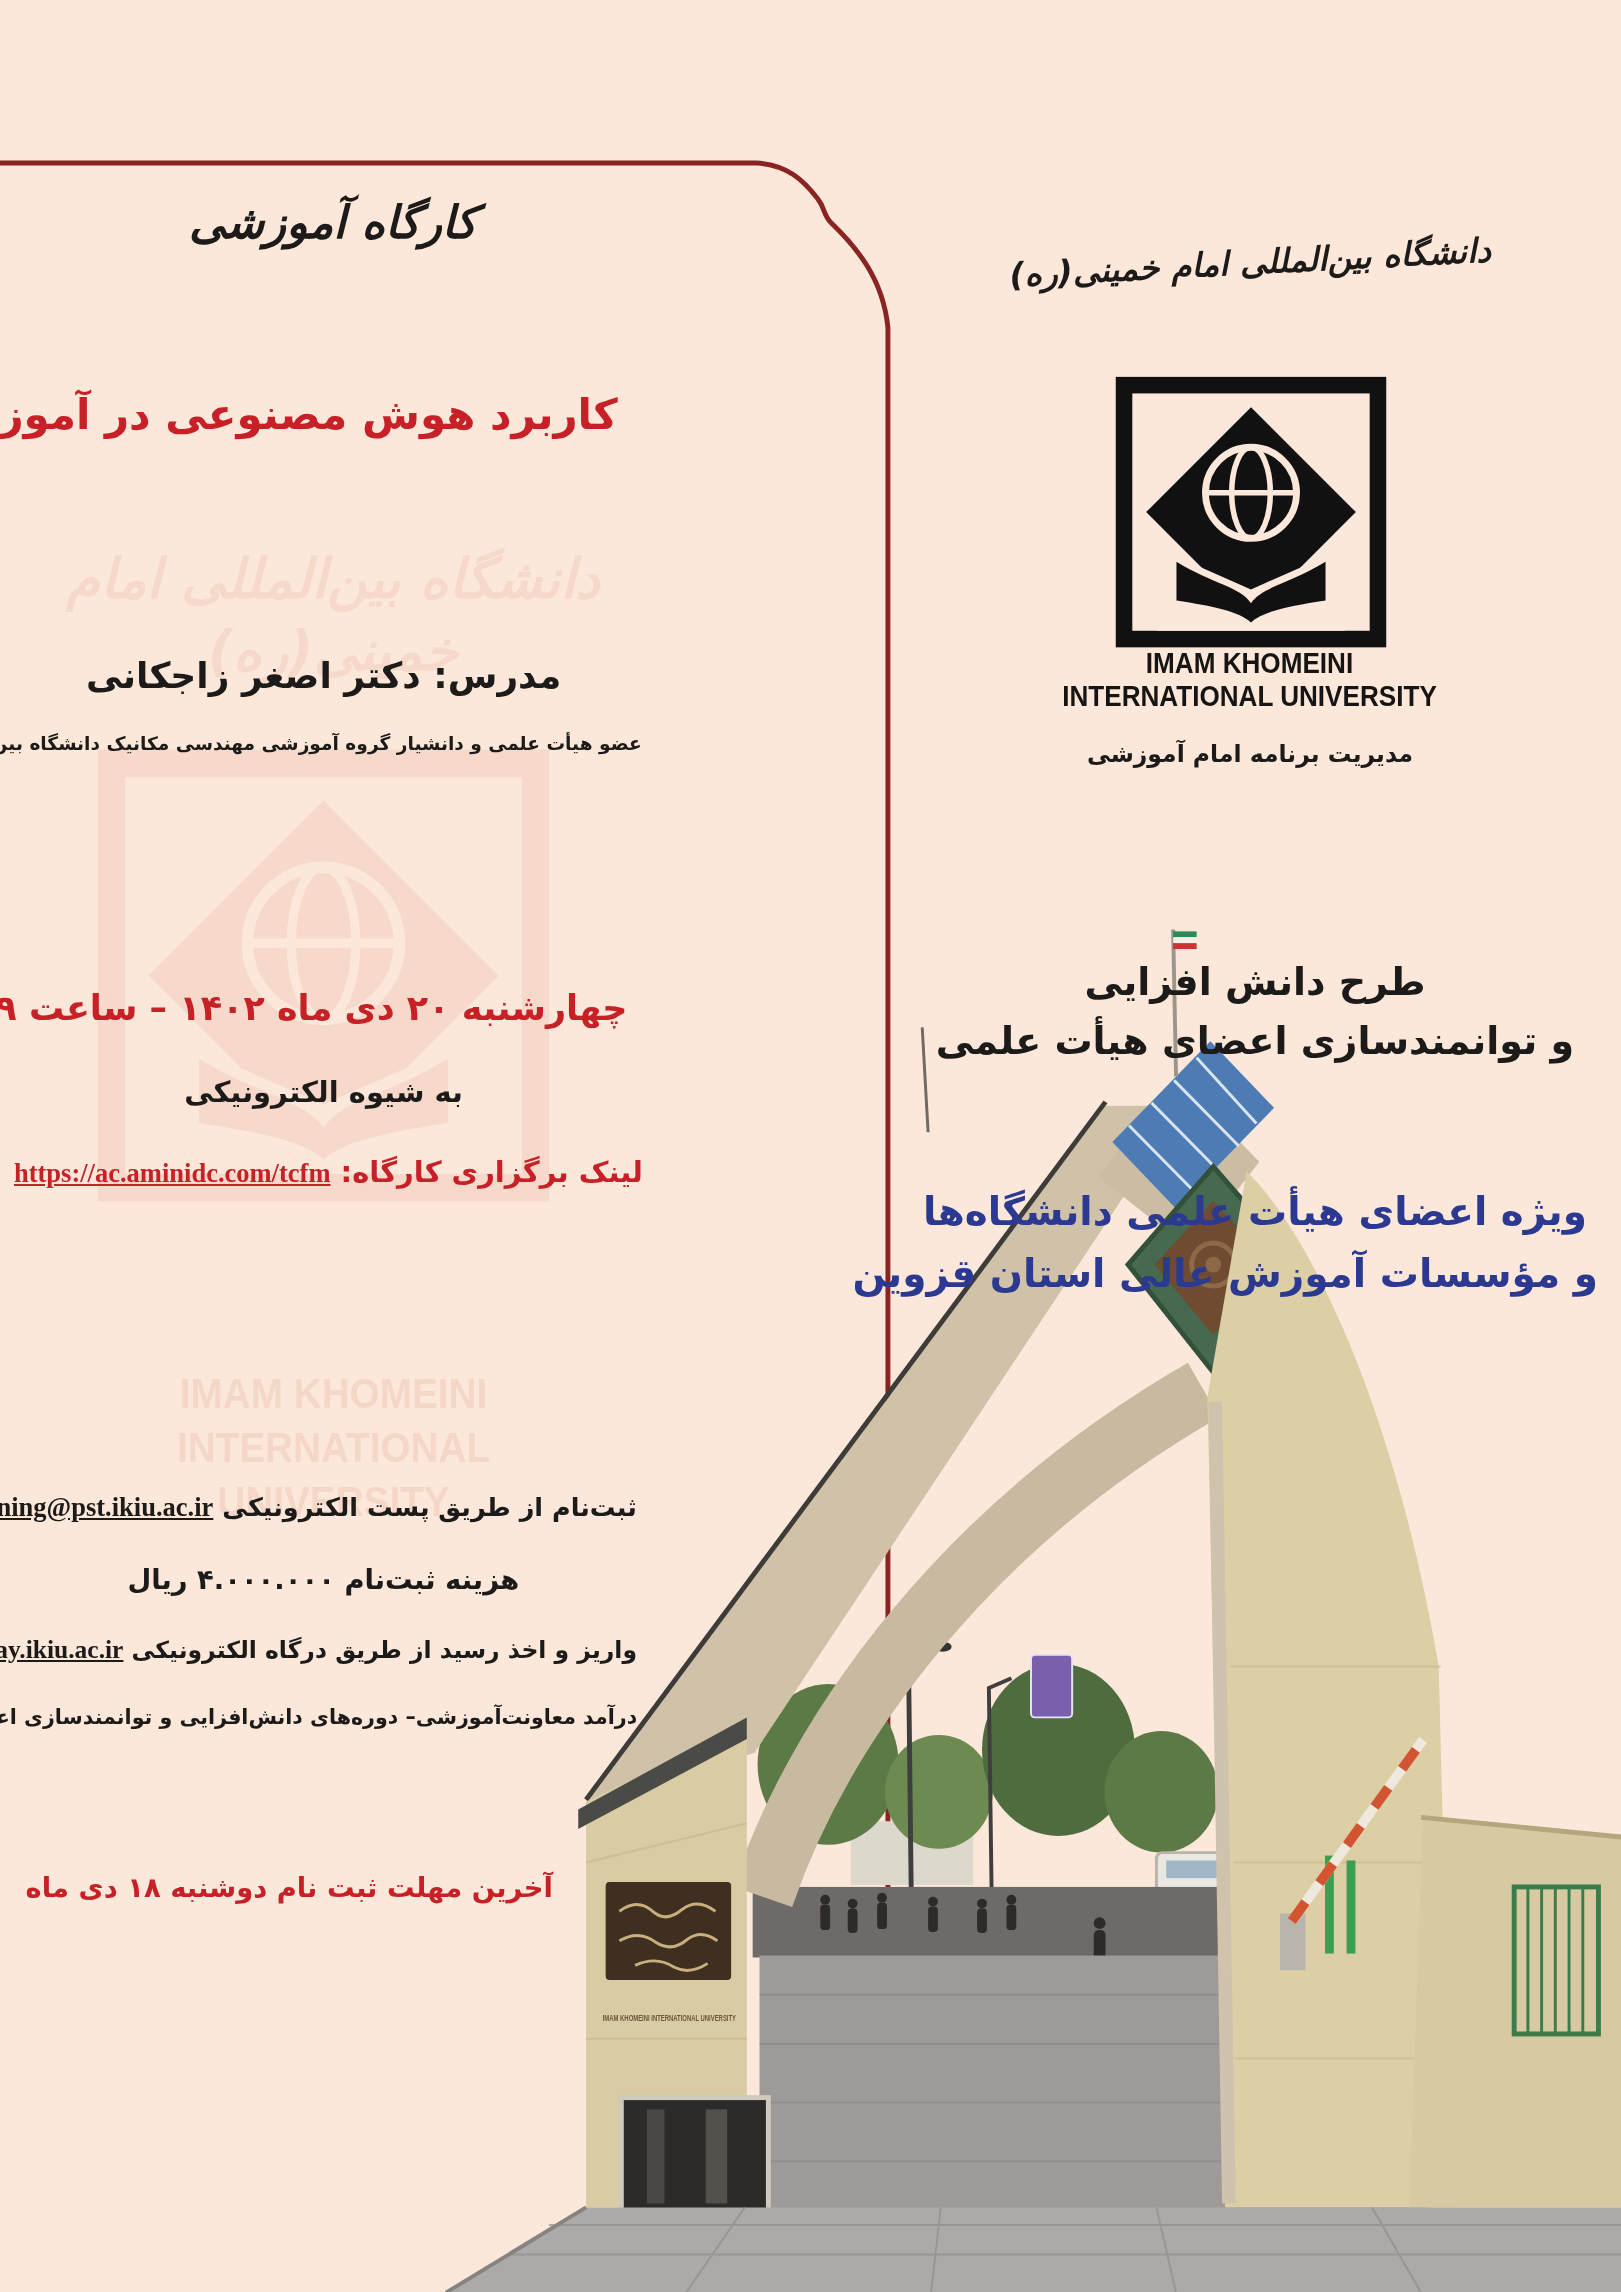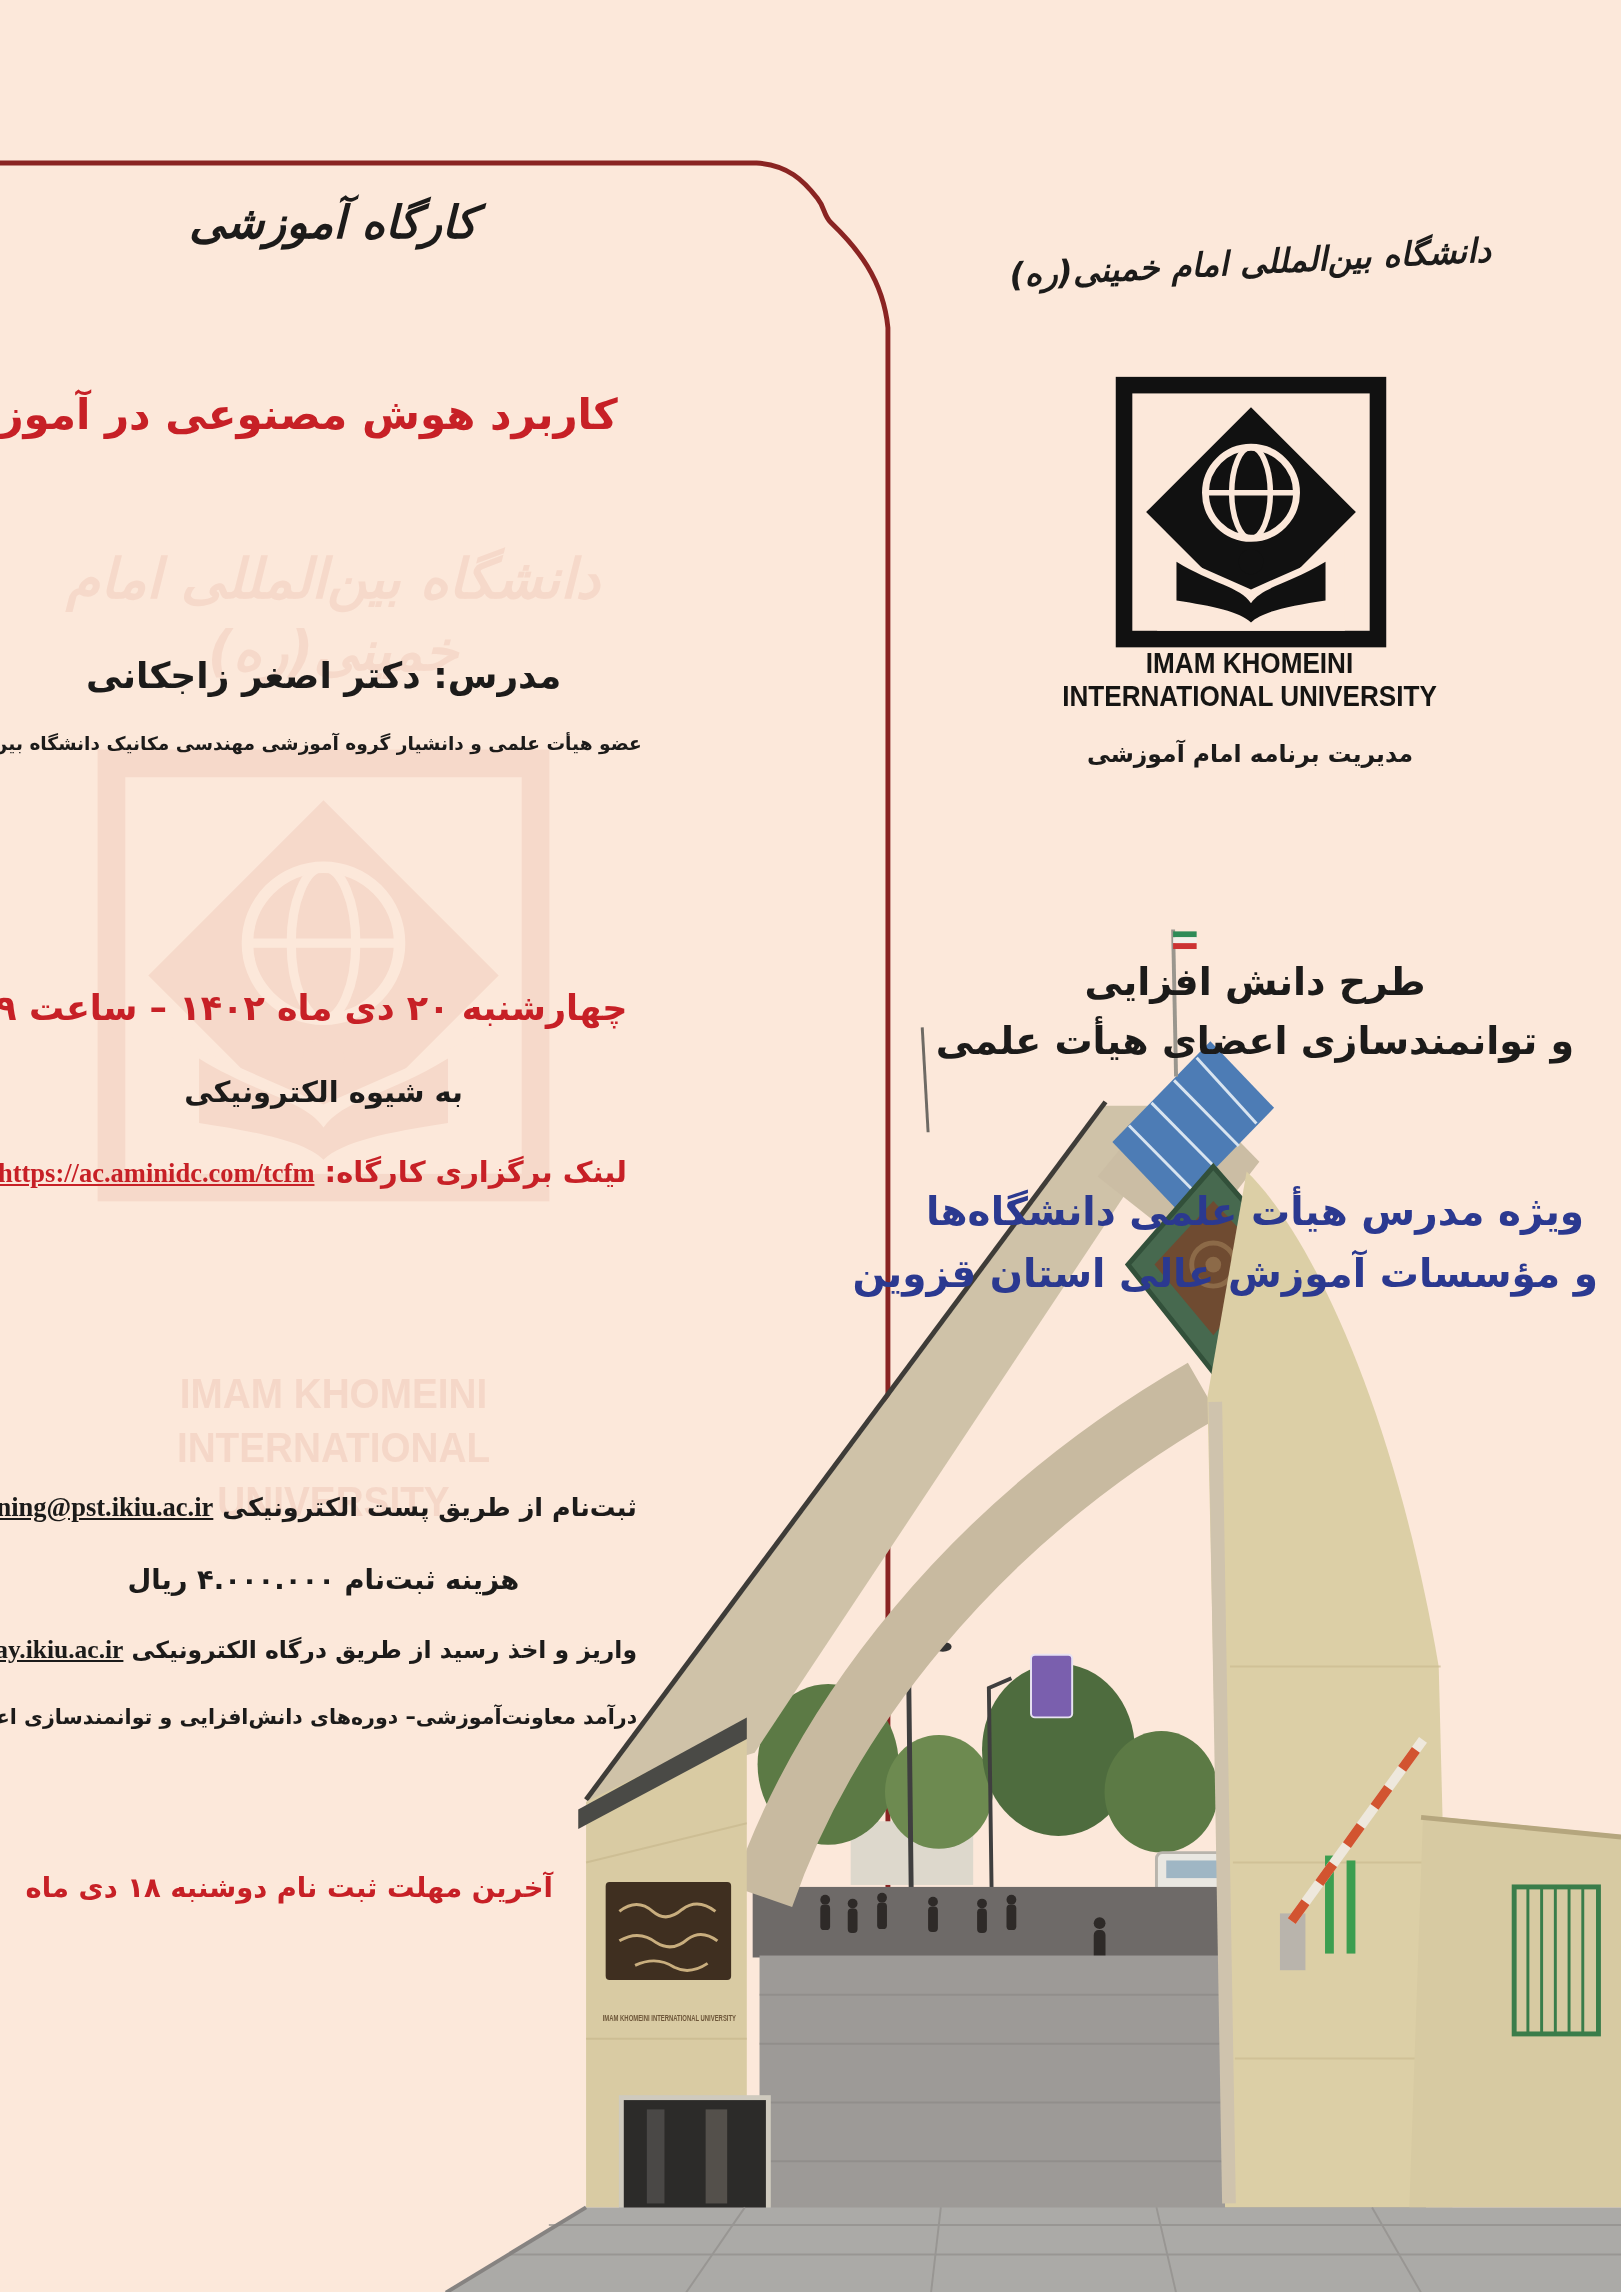--- a/index.html
+++ b/index.html
@@ -59,21 +59,21 @@
   <div class="abs z3 fa red" style="left:9.8px;top:390px;width:608px;font-size:42px;">کاربرد هوش مصنوعی در آموزش</div>
 
   <div class="abs z3 fa" style="left:19.6px;top:655px;width:608px;font-size:36px;">مدرس: دکتر اصغر زاجکانی</div>
 
   <div class="abs z3 fa" style="left:14.7px;top:733px;width:627px;font-size:18.6px;">عضو هیأت علمی و دانشیار گروه آموزشی مهندسی مکانیک دانشگاه بین المللی امام خمینی(ره)</div>
 
   <div class="abs z3 fa red" style="left:19.6px;top:988px;width:608px;font-size:35px;">چهارشنبه ۲۰ دی ماه ۱۴۰۲ – ساعت ۹ تا ۱۳</div>
 
   <div class="abs z3 fa" style="left:19.6px;top:1075px;width:608px;font-size:29px;">به شیوه الکترونیکی</div>
 
-  <div class="abs z3 fa red" style="left:0px;top:1155px;width:627px;font-size:29px;">
+  <div class="abs z3 fa red" style="left:16px;top:1155px;width:627px;font-size:29px;">
     <span>لینک برگزاری کارگاه:</span>
     <span class="latin-url" style="font-size:26.5px;">https://ac.aminidc.com/tcfm</span>
   </div>
 
   <div class="abs z3 fa" style="left:9.8px;top:1492px;width:627px;font-size:25.5px;">
     <span>ثبت‌نام از طریق پست الکترونیکی</span>
     <span class="latin-url" style="font-size:26.5px;">planning@pst.ikiu.ac.ir</span>
   </div>
 
   <div class="abs z3 fa" style="left:9.8px;top:1564px;width:627px;font-size:27.4px;text-align:center;">هزینه ثبت‌نام ۴.۰۰۰.۰۰۰ ریال</div>
@@ -101,21 +101,21 @@
   <div class="abs z3 fa" style="left:1000px;top:737px;width:500px;font-size:23.5px;font-weight:600;line-height:1.5;">
     <div>مدیریت برنامه امام آموزشی</div>
   </div>
 
   <div class="abs z3 fa" style="left:912px;top:953px;width:686px;font-size:38px;line-height:1.55;">
     <div>طرح دانش افزایی</div>
     <div>و توانمندسازی اعضای هیأت علمی</div>
   </div>
 
   <div class="abs z3 fa navy" style="left:912px;top:1181px;width:686px;font-size:39px;line-height:1.6;">
-    <div>ویژه مدرس هیأت علمی دانشگاه‌ها</div>
+    <div>ویژه اعضای هیأت علمی دانشگاه‌ها</div>
     <div>و مؤسسات آموزش عالی استان قزوین</div>
   </div>
 
   <svg class="abs z2" width="1621" height="2293" viewBox="0 0 1654 2339" style="left:0;top:0;">
 
     <g>
       <rect x="868" y="1858" width="125" height="65" fill="#ddd8cc"></rect>
       <ellipse cx="845" cy="1800" rx="72" ry="82" fill="#5c7a45"></ellipse>
       <ellipse cx="958" cy="1828" rx="55" ry="58" fill="#6d8a50"></ellipse>
       <ellipse cx="1080" cy="1785" rx="78" ry="88" fill="#4e6c3e"></ellipse>

